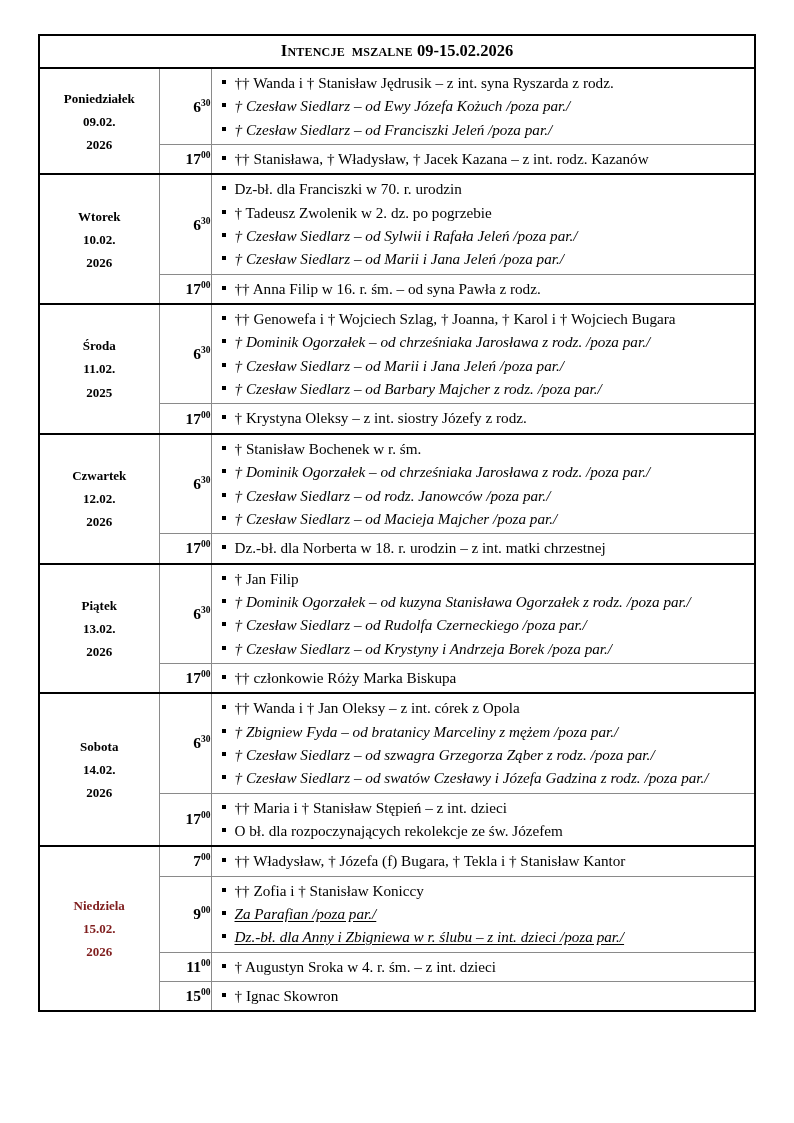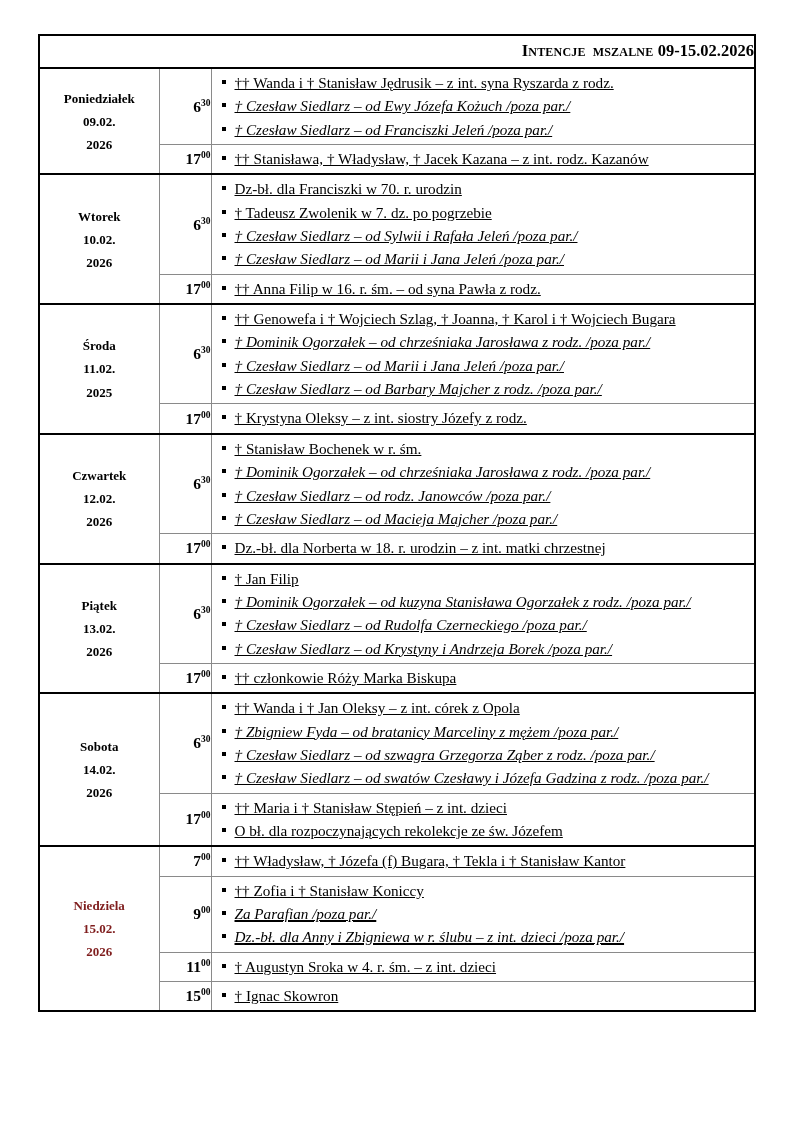--- a/index.html
+++ b/index.html
@@ -33,21 +33,21 @@
   }
 
   table.schedule td {
     vertical-align: middle;
     padding: 0;
   }
 
   
   .title-cell {
     border-bottom: 2.5px solid #000;
-    text-align: right;
+    text-align: center;
     padding: 4px 0 5px 0 !important;
     height: 22px;
   }
   .title-text {
     font-variant: small-caps;
     font-weight: bold;
     font-size: 16.5px;
     letter-spacing: 0.2px;
   }
   .title-text .date-part {
@@ -82,21 +82,20 @@
     font-size: 9.5px;
     font-weight: bold;
     vertical-align: super;
     line-height: 0;
   }
 
   
   .int-cell {
     padding: 3px 6px 3px 4px !important;
     width: auto;
-    text-decoration: underline;
   }
 
   ul.intentions {
     list-style: none;
     margin: 0;
     padding: 0;
   }
   ul.intentions li {
     position: relative;
     padding-left: 19px;
@@ -180,21 +179,21 @@
         <tr class="day-sep">
           <td rowspan="2" class="day-cell">
             <div>Wtorek</div>
             <div>10.02.</div>
             <div>2026</div>
           </td>
           <td class="time-cell"><span>6</span><sup>30</sup></td>
           <td class="int-cell">
             <ul class="intentions">
               <li><span class="txt">Dz-bł. dla Franciszki w 70. r. urodzin</span></li>
-              <li><span class="txt">† Tadeusz Zwolenik w 7. dz. po pogrzebie</span></li>
+              <li><span class="txt">† Tadeusz Zwolenik w 2. dz. po pogrzebie</span></li>
               <li class="it"><span class="txt">† Czesław Siedlarz – od Sylwii i Rafała Jeleń /poza par./</span></li>
               <li class="it"><span class="txt">† Czesław Siedlarz – od Marii i Jana Jeleń /poza par./</span></li>
             </ul>
           </td>
         </tr>
         <tr class="inner-sep">
           <td class="time-cell"><span>17</span><sup>00</sup></td>
           <td class="int-cell">
             <ul class="intentions">
               <li><span class="txt">†† Anna Filip w 16. r. śm. – od syna Pawła z rodz.</span></li>

